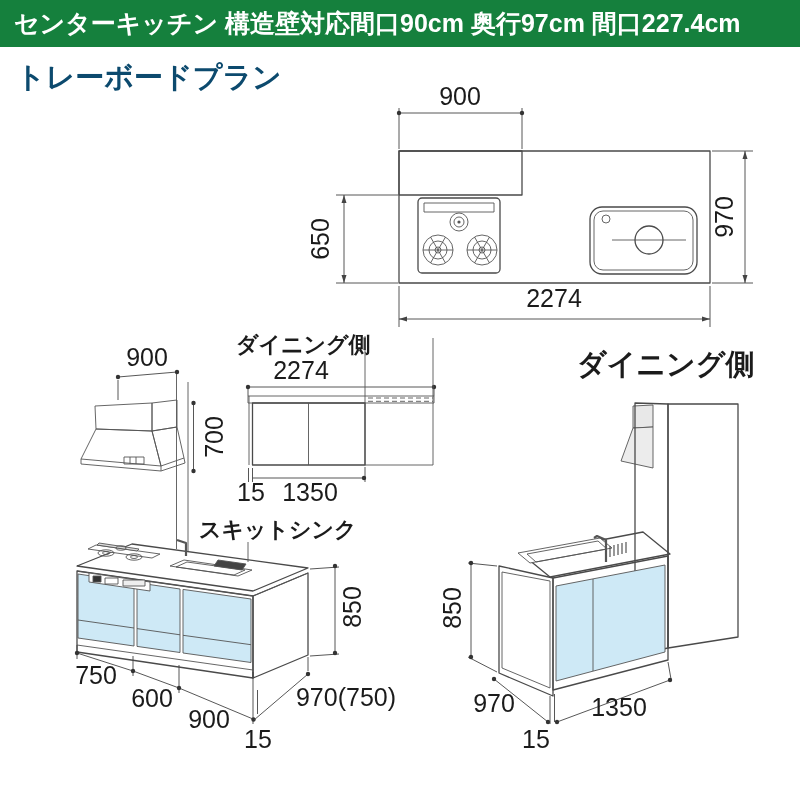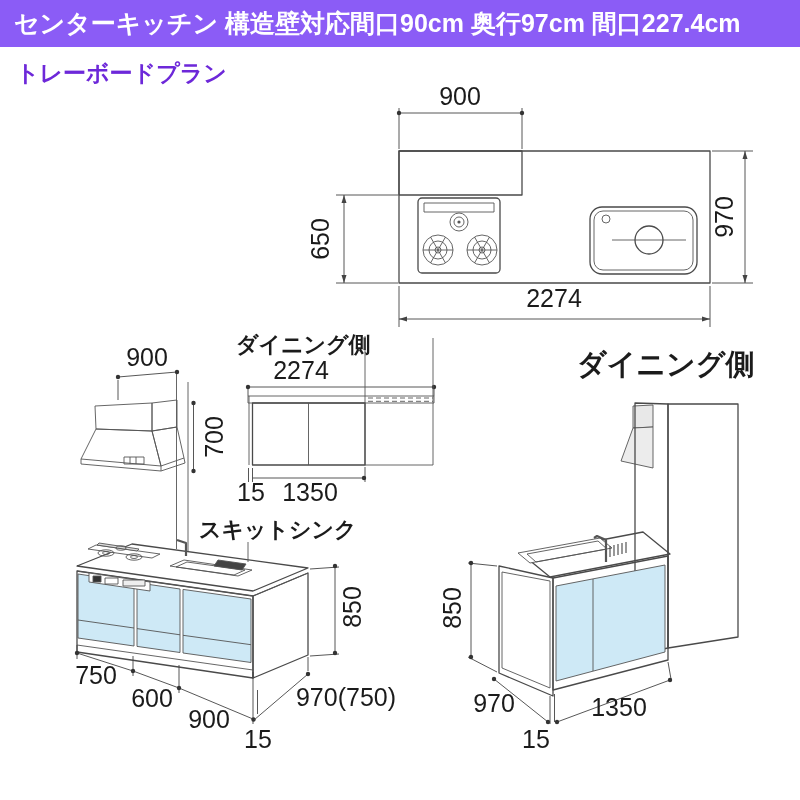--- a/index.html
+++ b/index.html
@@ -1,20 +1,20 @@
 <!DOCTYPE html>
 <html><head>
 <meta charset="utf-8">
 <style>
   html,body{margin:0;padding:0;background:#fff;}
   body{width:800px;height:800px;position:relative;font-family:"Liberation Sans",sans-serif;overflow:hidden;}
-  .header{position:absolute;left:0;top:0;width:800px;height:47px;background:#8b5cf6;color:#fff;
+  .header{position:absolute;left:0;top:0;width:800px;height:47px;background:#15803d;color:#fff;
           display:flex;align-items:center;padding-left:14px;box-sizing:border-box;
           font-size:25px;font-weight:bold;letter-spacing:0;white-space:nowrap;}
-  .subtitle{position:absolute;left:16px;top:58px;font-size:23px;font-weight:bold;color:#6d28d9;}
+  .subtitle{position:absolute;left:16px;top:58px;font-size:29px;font-weight:bold;color:#0c4a6e;}
   svg{position:absolute;left:0;top:0;}
   .geo{stroke:#4a4a4a;stroke-width:1.3;fill:none;stroke-linejoin:round;}
   .geoTh{stroke:#555;stroke-width:0.9;fill:none;stroke-linejoin:round;}
   .dimln{stroke:#444;stroke-width:0.9;fill:none;}
   .dim{font-family:"Liberation Sans",sans-serif;font-size:25px;fill:#1b1b1b;}
   .jlabel{font-family:"Liberation Sans",sans-serif;font-size:22px;font-weight:bold;fill:#1b1b1b;}
   .jlabel-lg{font-family:"Liberation Sans",sans-serif;font-size:29px;font-weight:bold;fill:#1b1b1b;}
   .dot{fill:#333;stroke:none;}
 </style>
 </head>

